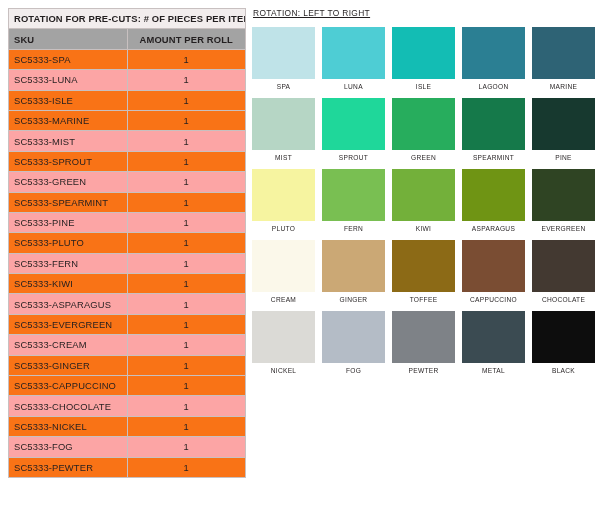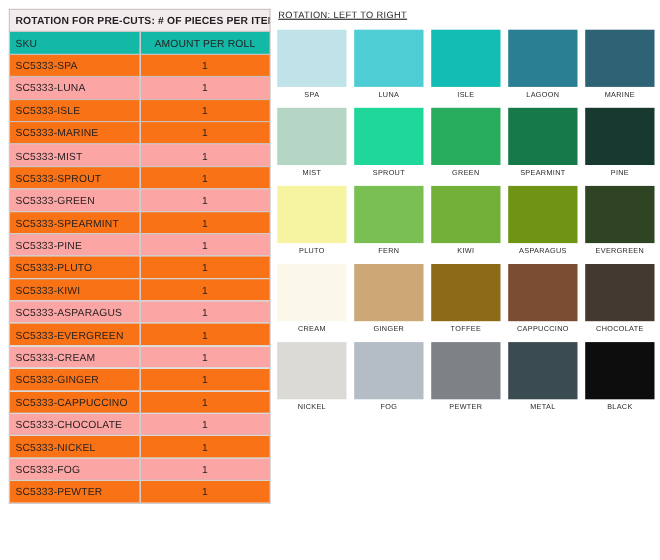--- a/index.html
+++ b/index.html
@@ -47,24 +47,24 @@
     color: #231f20;
   }
   td.title-cell {
     font-weight: bold;
     font-size: 8.2px;
     letter-spacing: 0.1px;
     background: #f2eded;
     height: 18px;
   }
   td.colhead {
-    font-weight: normal;
+    font-weight: bold;
     font-size: 8.2px;
     letter-spacing: 0.1px;
-    background: #14b8a6;
+    background: #a3a3a3;
     height: 18px;
   }
   td.colhead.amt { text-align: center; }
   td.sku { width: 148px; text-align: left; }
   td.amt { width: 88px; text-align: center; }
   tr.odd td { background: #f97316; }
   tr.even td { background: #fca5a5; }
 
   
   .swatch-panel {
@@ -154,20 +154,24 @@
             <td class="amt">1</td>
           </tr>
           <tr class="even">
             <td class="sku">SC5333-PINE</td>
             <td class="amt">1</td>
           </tr>
           <tr class="odd">
             <td class="sku">SC5333-PLUTO</td>
             <td class="amt">1</td>
           </tr>
+          <tr class="even">
+            <td class="sku">SC5333-FERN</td>
+            <td class="amt">1</td>
+          </tr>
           <tr class="odd">
             <td class="sku">SC5333-KIWI</td>
             <td class="amt">1</td>
           </tr>
           <tr class="even">
             <td class="sku">SC5333-ASPARAGUS</td>
             <td class="amt">1</td>
           </tr>
           <tr class="odd">
             <td class="sku">SC5333-EVERGREEN</td>

